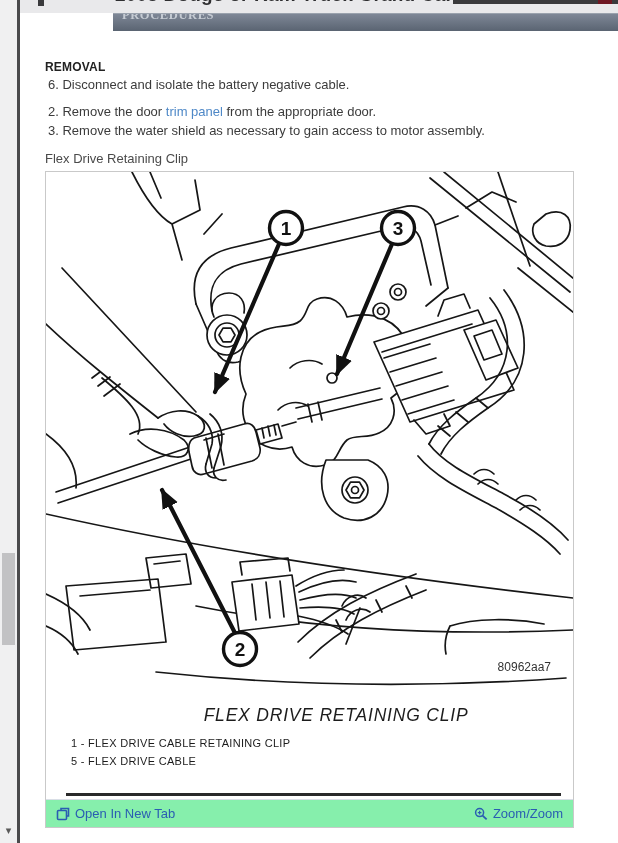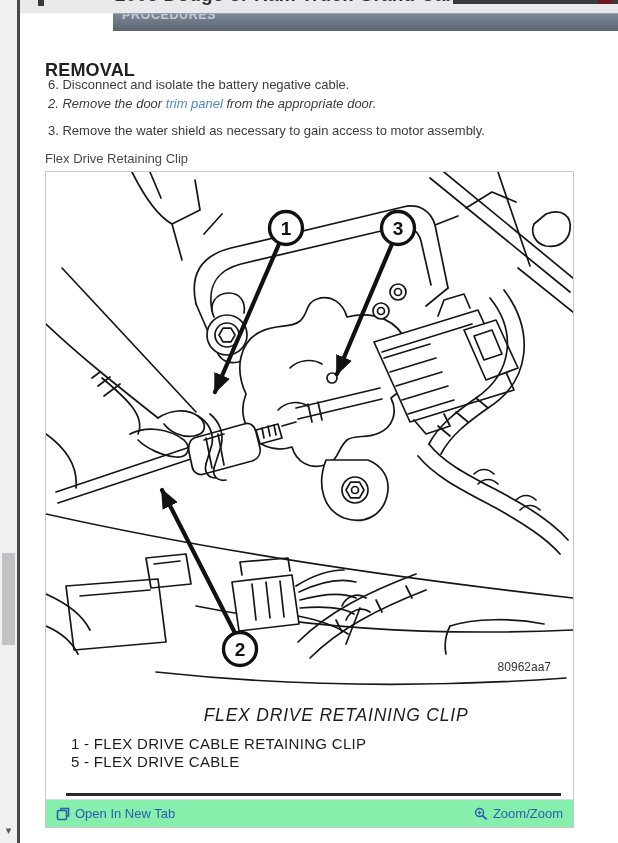--- a/index.html
+++ b/index.html
@@ -18,38 +18,38 @@
   .top-band { position:absolute; left:20px; top:0; width:598px; height:13px; background:#e9e9eb; overflow:hidden; }
   .top-band .clipped-title { position:absolute; left:95px; top:-16px; font-size:19px; font-weight:700;
                              color:#2e2e30; white-space:nowrap; letter-spacing:.2px; }
   .top-dark { position:absolute; left:453px; top:0; width:165px; height:4px; background:#3a3a3c; }
   .top-maroon { position:absolute; left:598px; top:0; width:14px; height:4px; background:#6e1722; }
   .top-tick { position:absolute; left:38px; top:0; width:6px; height:6px; background:#3a3a3c; }
 
   .proc-bar { position:absolute; left:113px; top:13px; width:505px; height:18px; overflow:hidden;
               background:linear-gradient(#7e8796,#5a6472); border-top:1px solid #9aa2ad; }
   .proc-bar .proc-label { position:absolute; left:9px; top:-6px; font-size:12.5px; font-weight:700;
-                          color:#c6ccd4; letter-spacing:.6px; }
-
-  
-  .removal-heading { position:absolute; left:45px; top:60px; font-size:18px; font-weight:700;
+                          color:#c6ccd4; letter-spacing:.6px;font-family:Liberation Serif, serif; }
+
+  
+  .removal-heading { position:absolute; left:45px; top:60px; font-size:12px; font-weight:700;
                      color:#222; letter-spacing:.2px; }
   .step { position:absolute; left:48px; font-size:13px; color:#3b3b3b; white-space:nowrap; }
   .step a { color:#4e88c7; text-decoration:none; cursor:pointer; }
-  .step1 { top:77px; } .step2 { top:96px;font-style:italic; } .step3 { top:115px;margin-top:8px; }
+  .step1 { top:77px; } .step2 { top:104px; } .step3 { top:115px;margin-top:8px; }
 
   .fig-caption { position:absolute; left:45px; top:151px; font-size:13px; color:#4a4a4a; }
 
   
   .fig-card { position:absolute; left:45px; top:171px; width:529px; height:657px;
               border:1px solid #c9c9c9; background:#fff; }
   .fig-svg { position:absolute; left:0; top:0; width:527px; height:528px; }
   .fig-title { position:absolute; left:60px; top:533px; width:460px; text-align:center;
                font-style:italic; font-size:17.5px; color:#1c1c1c; letter-spacing:.8px; }
-  .legend { position:absolute; left:25px; top:563px; font-size:15px; color:#1c1c1c;
+  .legend { position:absolute; left:25px; top:563px; font-size:11px; color:#1c1c1c;
             letter-spacing:.3px; line-height:17.5px; }
   .fig-rule { position:absolute; left:20px; top:621px; width:495px; height:2.5px; background:#2a2a2a; }
 
   .fig-footer { position:absolute; left:0; bottom:0; width:527px; height:28px; background:#86efac;
                 border-top:1px solid #d9dee6; display:flex; align-items:center;
                 justify-content:space-between; padding:0 10px; }
   .flink { display:flex; align-items:center; gap:5px; font-size:13px; color:#2a5db2; cursor:pointer; }
   .flink svg { display:block; }
 </style>
 </head>

